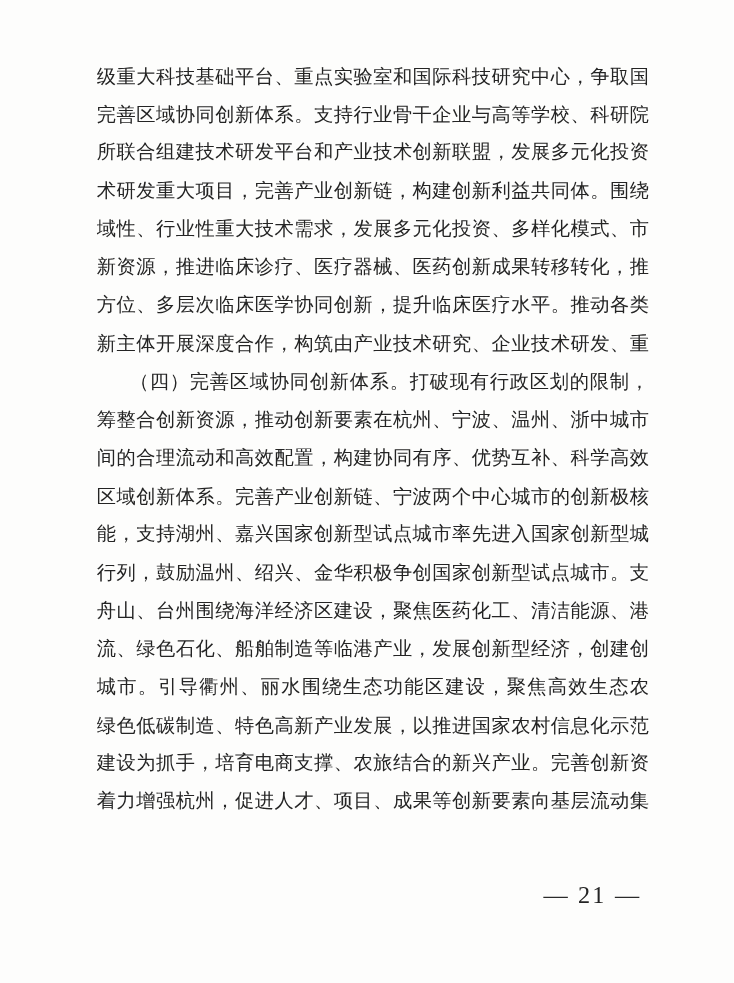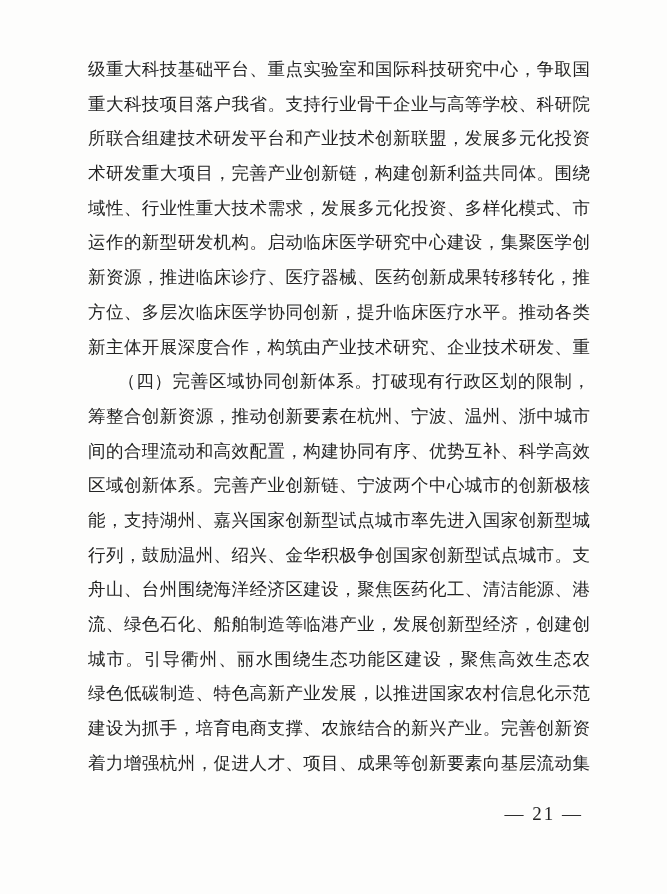--- a/index.html
+++ b/index.html
@@ -39,37 +39,36 @@
   }
   .seg.bold {
     font-weight: 400;
   }
   .footer {
     position: absolute;
     top: 801px;
     right: 84px;
     height: 26px;
     line-height: 26px;
-    font-size: 19px;
+    font-size: 22px;
     color: #242424;
     letter-spacing: 2px;
     text-align: right;
   }
 </style>
 </head>
 <body>
 
 <div class="page">
   <div class="text-block" id="text-block">
       <div class="line"><span class="seg">级重大科技基础平台、重点实验室和国际科技研究中心，争取国家</span></div>
-      <div class="line"><span class="seg">重大科技项目落户我省。支持行业骨干企业与高等学校、科研院</span></div>
+      <div class="line"><span class="seg">完善区域协同创新体系。支持行业骨干企业与高等学校、科研院</span></div>
       <div class="line"><span class="seg">所联合组建技术研发平台和产业技术创新联盟，发展多元化投资</span></div>
       <div class="line"><span class="seg">术研发重大项目，完善产业创新链，构建创新利益共同体。围绕区</span></div>
       <div class="line"><span class="seg">域性、行业性重大技术需求，发展多元化投资、多样化模式、市场化</span></div>
-      <div class="line"><span class="seg">运作的新型研发机构。启动临床医学研究中心建设，集聚医学创</span></div>
       <div class="line"><span class="seg">新资源，推进临床诊疗、医疗器械、医药创新成果转移转化，推进全</span></div>
       <div class="line"><span class="seg">方位、多层次临床医学协同创新，提升临床医疗水平。推动各类创</span></div>
       <div class="line"><span class="seg">新主体开展深度合作，构筑由产业技术研究、企业技术研发、重大</span></div>
       <div class="line indent"><span class="seg bold">（四）完善区域协同创新体系。</span><span class="seg">打破现有行政区划的限制，统</span></div>
       <div class="line"><span class="seg">筹整合创新资源，推动创新要素在杭州、宁波、温州、浙中城市群之</span></div>
       <div class="line"><span class="seg">间的合理流动和高效配置，构建协同有序、优势互补、科学高效的</span></div>
       <div class="line"><span class="seg">区域创新体系。完善产业创新链、宁波两个中心城市的创新极核功</span></div>
       <div class="line"><span class="seg">能，支持湖州、嘉兴国家创新型试点城市率先进入国家创新型城市</span></div>
       <div class="line"><span class="seg">行列，鼓励温州、绍兴、金华积极争创国家创新型试点城市。支持</span></div>
       <div class="line"><span class="seg">舟山、台州围绕海洋经济区建设，聚焦医药化工、清洁能源、港口物</span></div>

